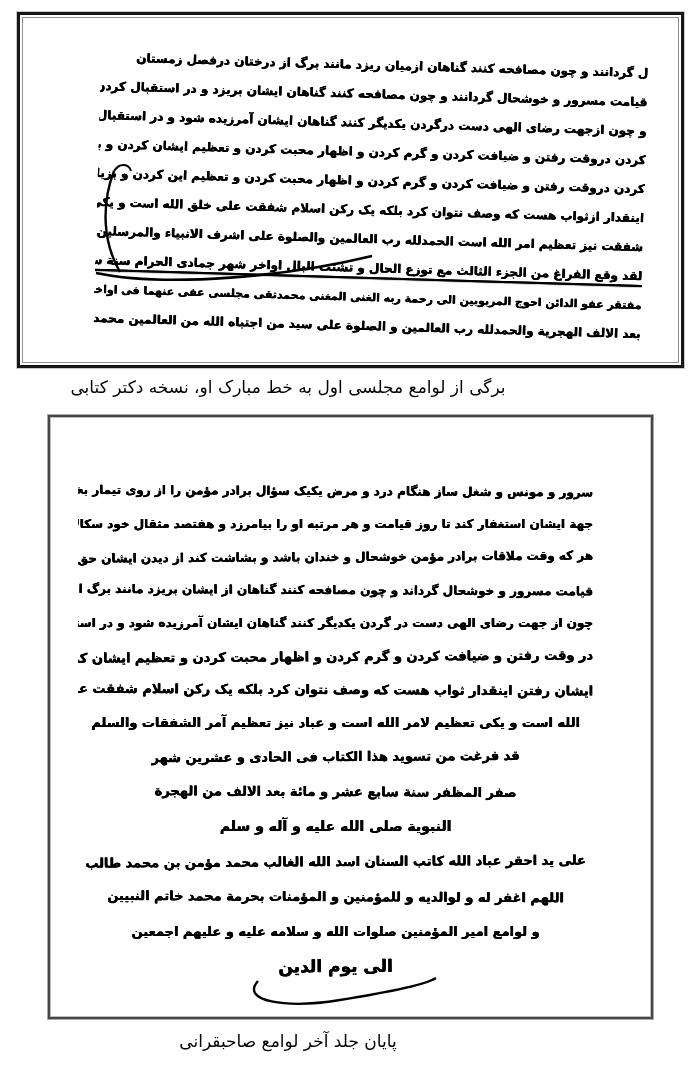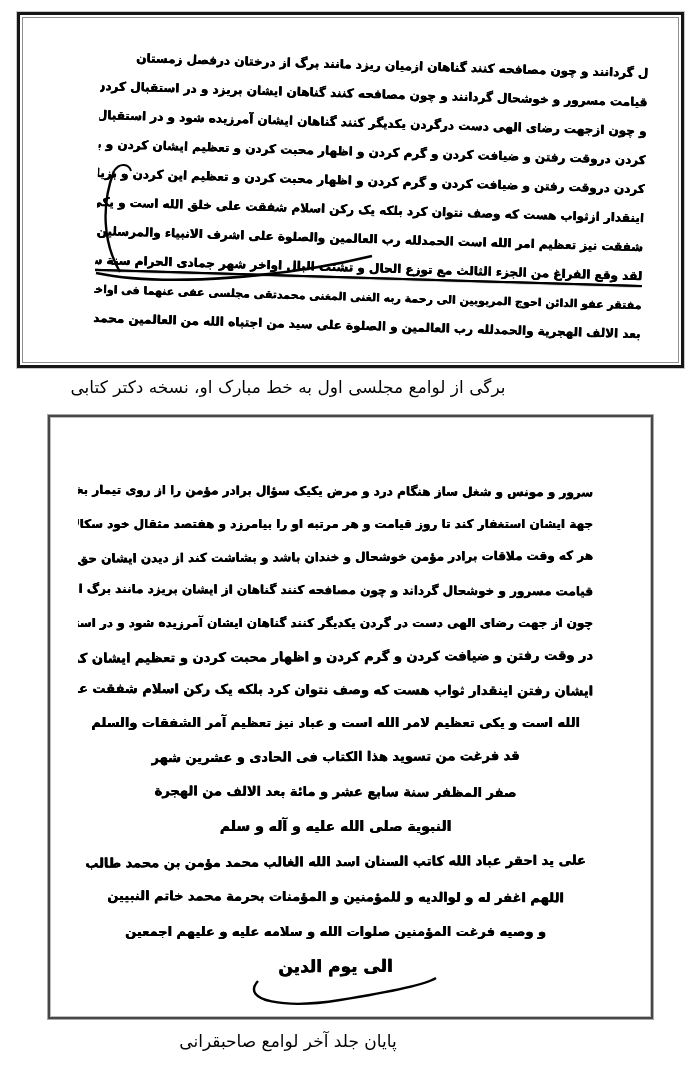--- a/index.html
+++ b/index.html
@@ -136,21 +136,21 @@
           <div class="ms-line">قیامت مسرور و خوشحال گرداند و چون مصافحه کنند گناهان از ایشان بریزد مانند برگ از درختان در فصل زمستان و</div>
           <div class="ms-line">چون از جهت رضای الهی دست در گردن یکدیگر کنند گناهان ایشان آمرزیده شود و در استقبال کردن و مشایعت کردن</div>
           <div class="ms-line">در وقت رفتن و ضیافت کردن و گرم کردن و اظهار محبت کردن و تعظیم ایشان کردن و بر یاد</div>
           <div class="ms-line">ایشان رفتن اینقدار ثواب هست که وصف نتوان کرد بلکه یک رکن اسلام شفقت علی خلق</div>
           <div class="ms-line">الله است و یکی تعظیم لامر الله است و عباد نیز تعظیم آمر الشفقات والسلم</div>
           <div class="ms-line">قد فرغت من تسوید هذا الکتاب فی الحادی و عشرین شهر</div>
           <div class="ms-line">صفر المظفر سنة سابع عشر و مائة بعد الالف من الهجرة</div>
           <div class="ms-line">النبویة صلی الله علیه و آله و سلم</div>
           <div class="ms-line">علی ید احقر عباد الله کاتب السنان اسد الله الغالب محمد مؤمن بن محمد طالب</div>
           <div class="ms-line">اللهم اغفر له و لوالدیه و للمؤمنین و المؤمنات بحرمة محمد خاتم النبیین</div>
-          <div class="ms-line">و وصیه فرغت المؤمنین صلوات الله و سلامه علیه و علیهم اجمعین</div>
+          <div class="ms-line">و لوامع امیر المؤمنین صلوات الله و سلامه علیه و علیهم اجمعین</div>
           <div class="ms-line">الی یوم الدین</div>
         </div>
       <svg class="flourish flourish-2" width="210" height="42" viewBox="0 0 210 42">
         <path d="M18,8 C0,28 45,36 100,27 C150,19 185,12 196,5" stroke="#000" stroke-width="2.4" fill="none"></path>
       </svg>
     </div>
     <figcaption class="caption caption-2">پایان جلد آخر لوامع صاحبقرانی</figcaption>
   </figure>
 
 </div>

